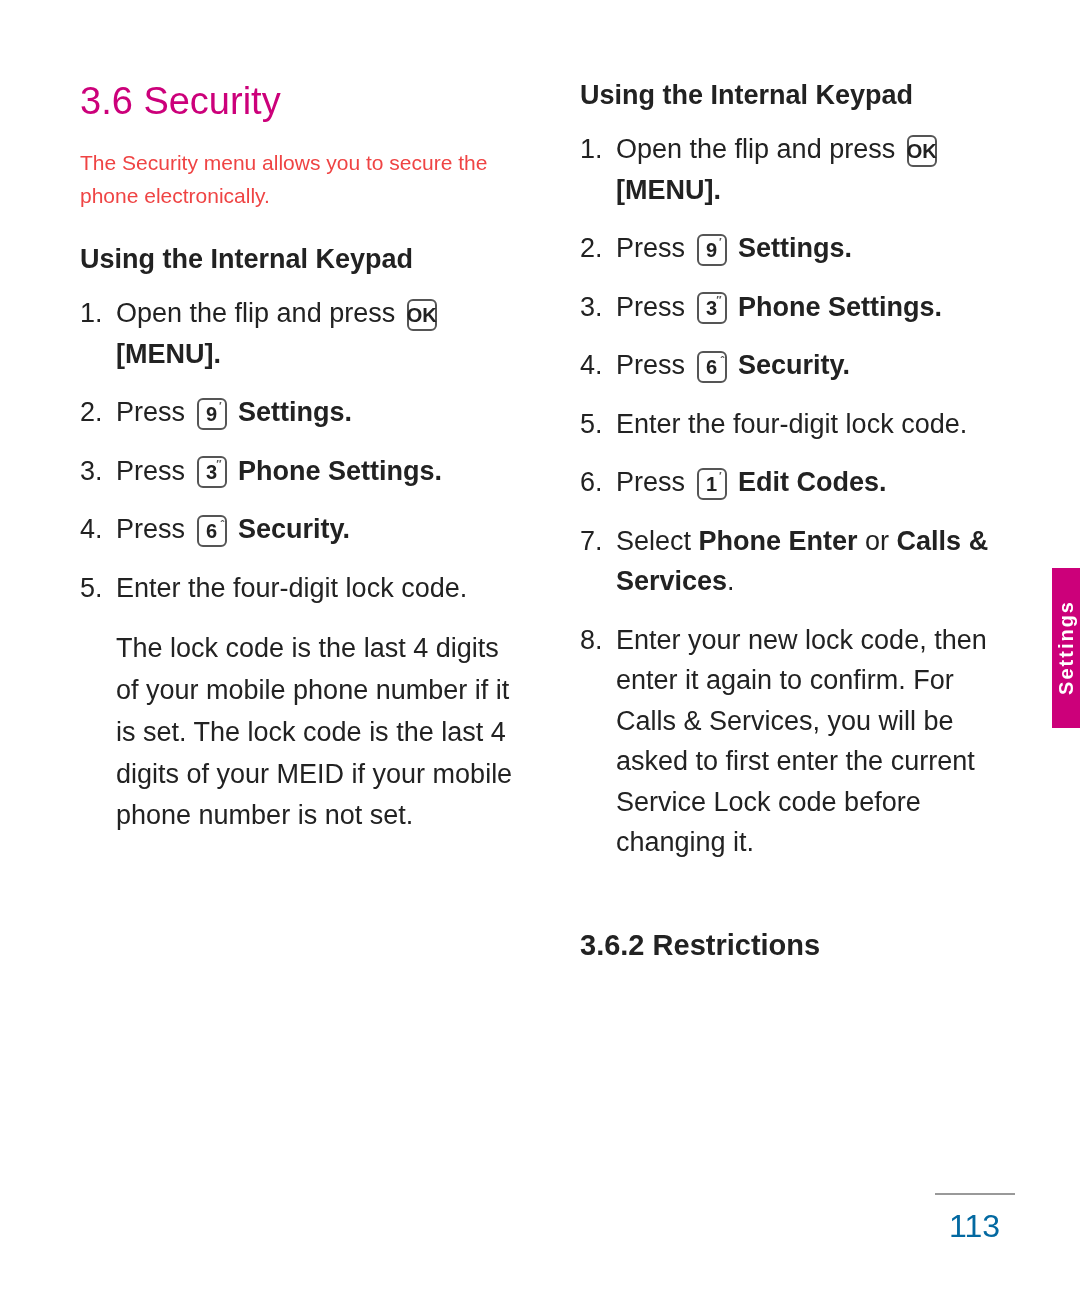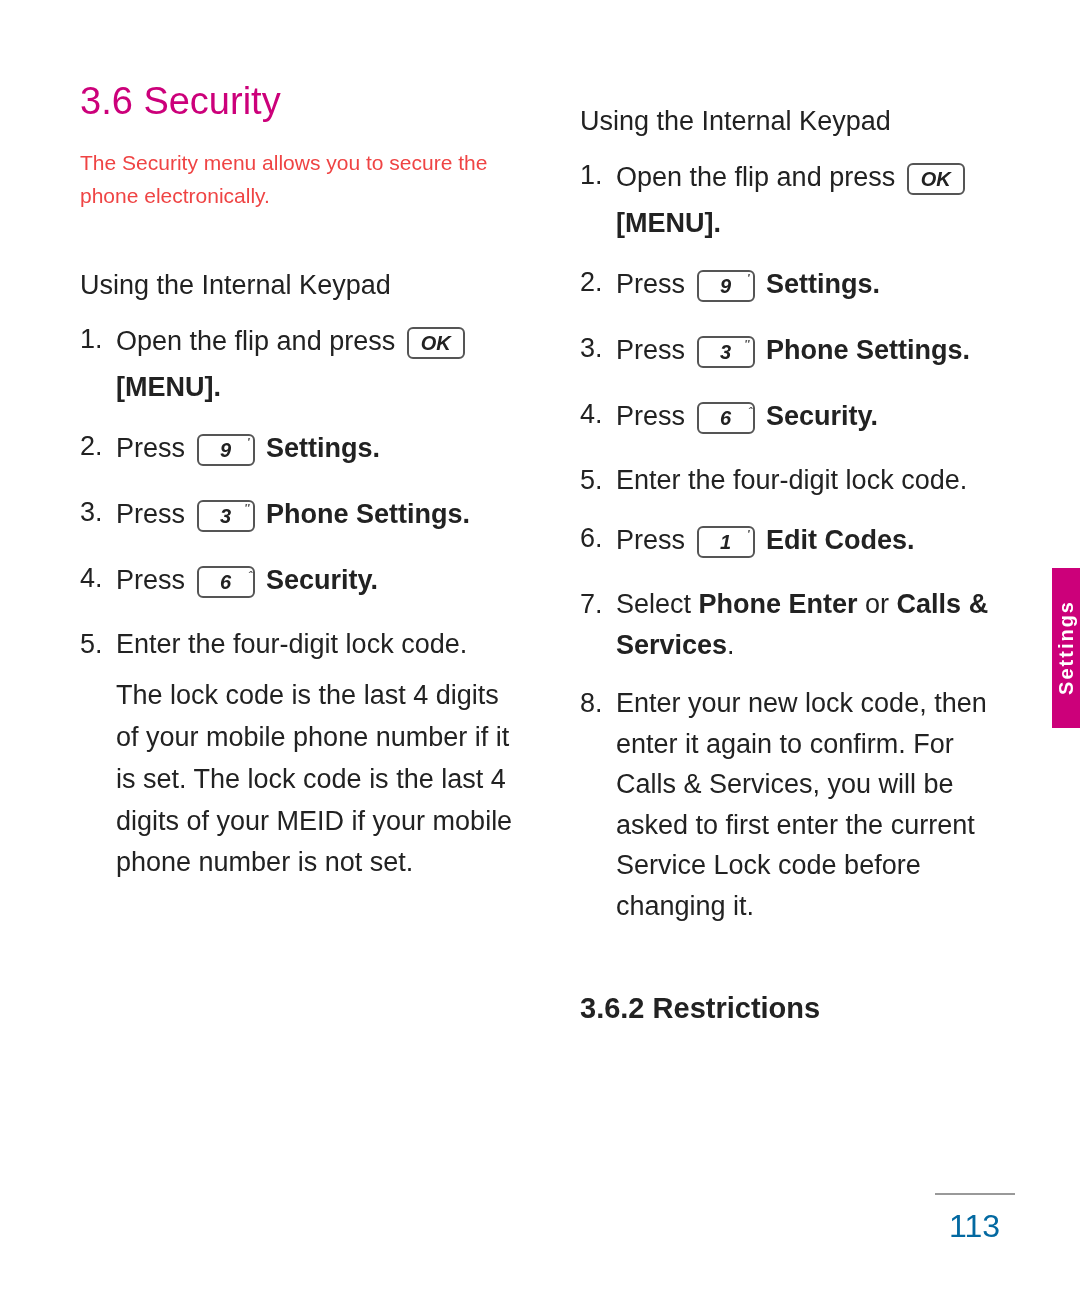--- a/index.html
+++ b/index.html
@@ -46,24 +46,23 @@
 
     .body-text {
       font-size: 21px;
       line-height: 1.55;
       color: #ef4444;
       margin-bottom: 32px;
     }
 
     .subsection-heading {
       font-size: 27px;
-      font-weight: normal;
+      font-weight: bold;
       color: #222;
       margin-bottom: 18px;
-      margin-top: 26px;
     }
 
     .numbered-list {
       list-style: none;
       padding: 0;
       margin: 0 0 28px 0;
     }
 
     .numbered-list li {
       font-size: 27px;
@@ -89,38 +88,37 @@
       flex: 1;
       font-size: 27px;
       line-height: 1.5;
     }
 
     .list-content-indent {
       margin-left: 36px;
       font-size: 27px;
       line-height: 1.55;
       color: #222;
-      margin-top: 11px;
+      margin-top: 20px;
     }
 
     .key-badge {
       display: inline-flex;
       align-items: center;
       justify-content: center;
       border: 2px solid #555;
       border-radius: 6px;
-      width: 58px;
+      width: 30px;
       height: 32px;
       font-size: 20px;
       font-weight: bold;
       color: #222;
       vertical-align: middle;
-      margin: 8px 4px;
+      margin: 0 4px;
       position: relative;
-      font-style: italic;
     }
 
     .key-badge .tick {
       position: absolute;
       top: 1px;
       right: 3px;
       font-size: 11px;
       color: #555;
       line-height: 1;
     }

